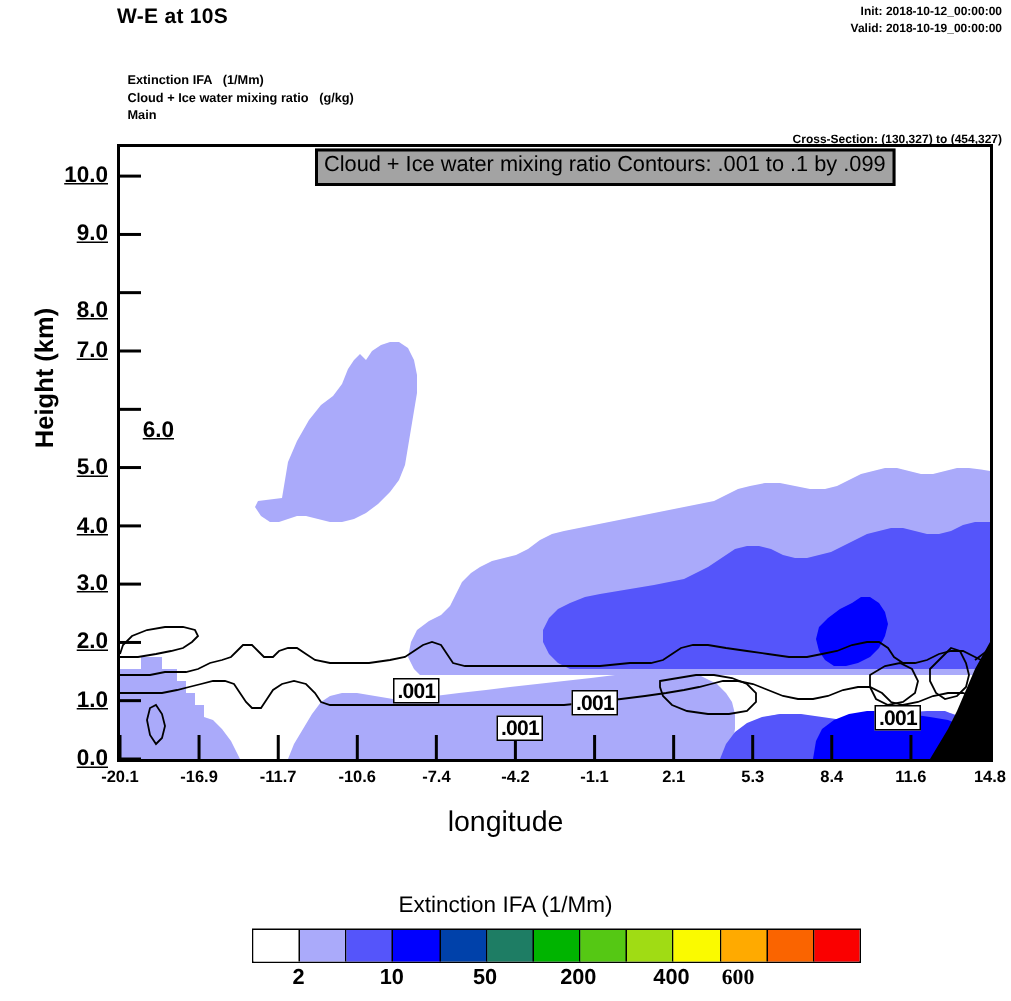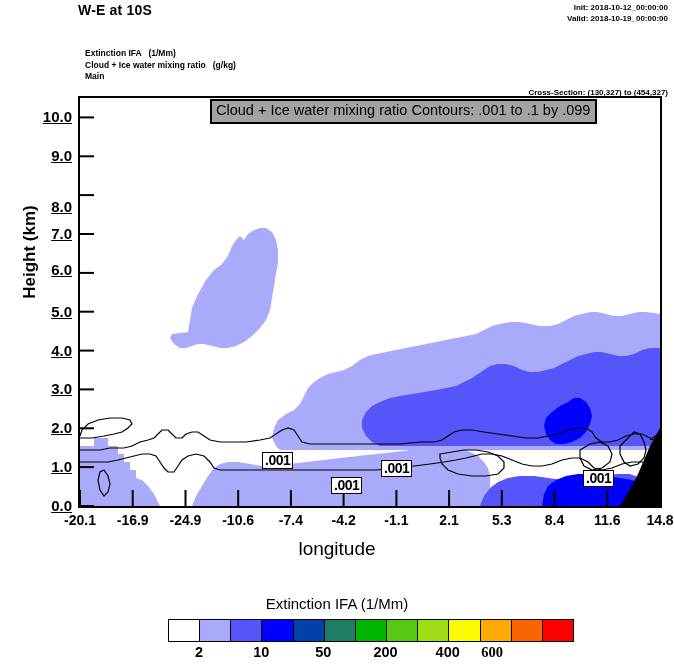--- a/index.html
+++ b/index.html
@@ -88,21 +88,21 @@
     font-size: 17px;
     font-weight: bold;
     transform: rotate(-90deg);
     transform-origin: center center;
   }
   .xtick-label {
     top: 512px;
     width: 70px;
     margin-left: -35px;
     text-align: center;
-    font-size: 14px;
+    font-size: 11px;
     font-weight: bold;
   }
   #xlabel {
     left: 0; top: 538px;
     width: 674px;
     text-align: center;
     font-size: 19px;
   }
 
   
@@ -280,32 +280,32 @@
 
 <div class="abs" id="contour-title-box">Cloud + Ice water mixing ratio Contours: .001 to .1 by .099</div>
 
 <div id="ytick-layer">
     <div class="abs ytick-label" style="left: 0px; top: 506px;">0.0</div>
     <div class="abs ytick-label" style="left: 0px; top: 467.143px;">1.0</div>
     <div class="abs ytick-label" style="left: 0px; top: 428.286px;">2.0</div>
     <div class="abs ytick-label" style="left: 0px; top: 389.429px;">3.0</div>
     <div class="abs ytick-label" style="left: 0px; top: 350.571px;">4.0</div>
     <div class="abs ytick-label" style="left: 0px; top: 311.714px;">5.0</div>
-    <div class="abs ytick-label" style="left: 0px; top: 270px;">6.0</div>
+    <div class="abs ytick-label" style="left: 0px; top: 287px; padding-left: 44px;">6.0</div>
     <div class="abs ytick-label" style="left: 0px; top: 234px;">7.0</div>
     <div class="abs ytick-label" style="left: 0px; top: 195.143px; margin-top: 12px;">8.0</div>
     <div class="abs ytick-label" style="left: 0px; top: 156.286px;">9.0</div>
     <div class="abs ytick-label" style="left: 0px; top: 117.429px;">10.0</div>
   </div>
 <div class="abs" id="ylabel">Height (km)</div>
 
 <div id="xtick-layer">
     <div class="abs xtick-label" style="left: 80px;">-20.1</div>
     <div class="abs xtick-label" style="left: 132.727px;">-16.9</div>
-    <div class="abs xtick-label" style="left: 185.455px;">-24.9</div>
+    <div class="abs xtick-label" style="left: 185.455px;">-11.7</div>
     <div class="abs xtick-label" style="left: 238.182px;">-10.6</div>
     <div class="abs xtick-label" style="left: 290.909px;">-7.4</div>
     <div class="abs xtick-label" style="left: 343.636px;">-4.2</div>
     <div class="abs xtick-label" style="left: 396.364px;">-1.1</div>
     <div class="abs xtick-label" style="left: 449.091px;">2.1</div>
     <div class="abs xtick-label" style="left: 501.818px;">5.3</div>
     <div class="abs xtick-label" style="left: 554.545px;">8.4</div>
     <div class="abs xtick-label" style="left: 607.273px;">11.6</div>
     <div class="abs xtick-label" style="left: 660px;">14.8</div>
   </div>

